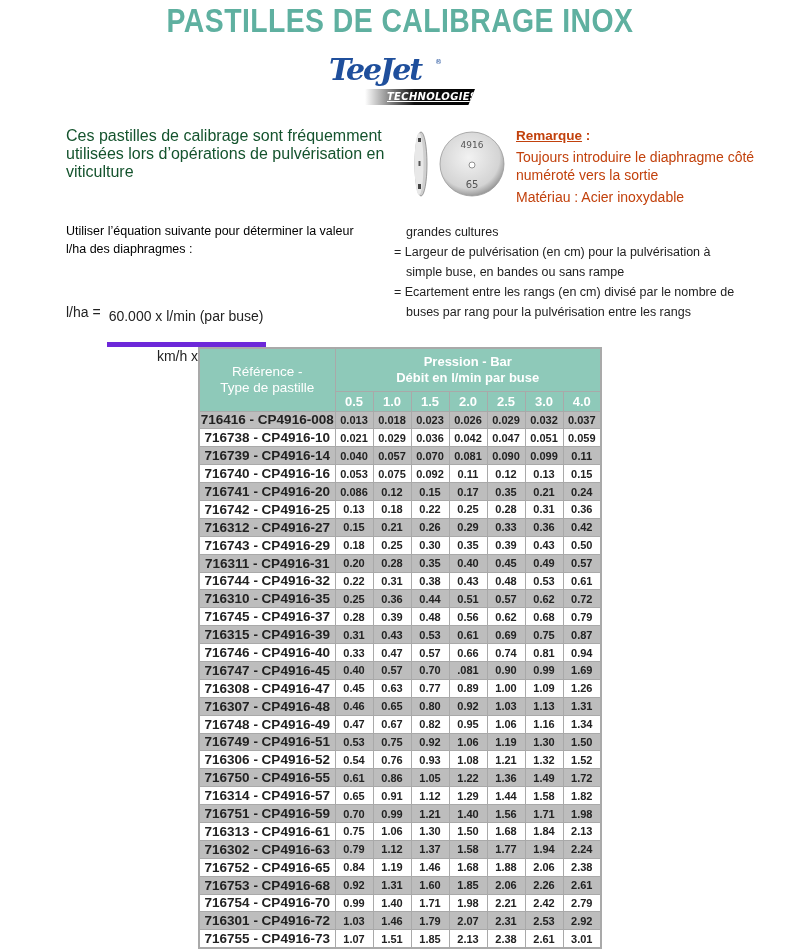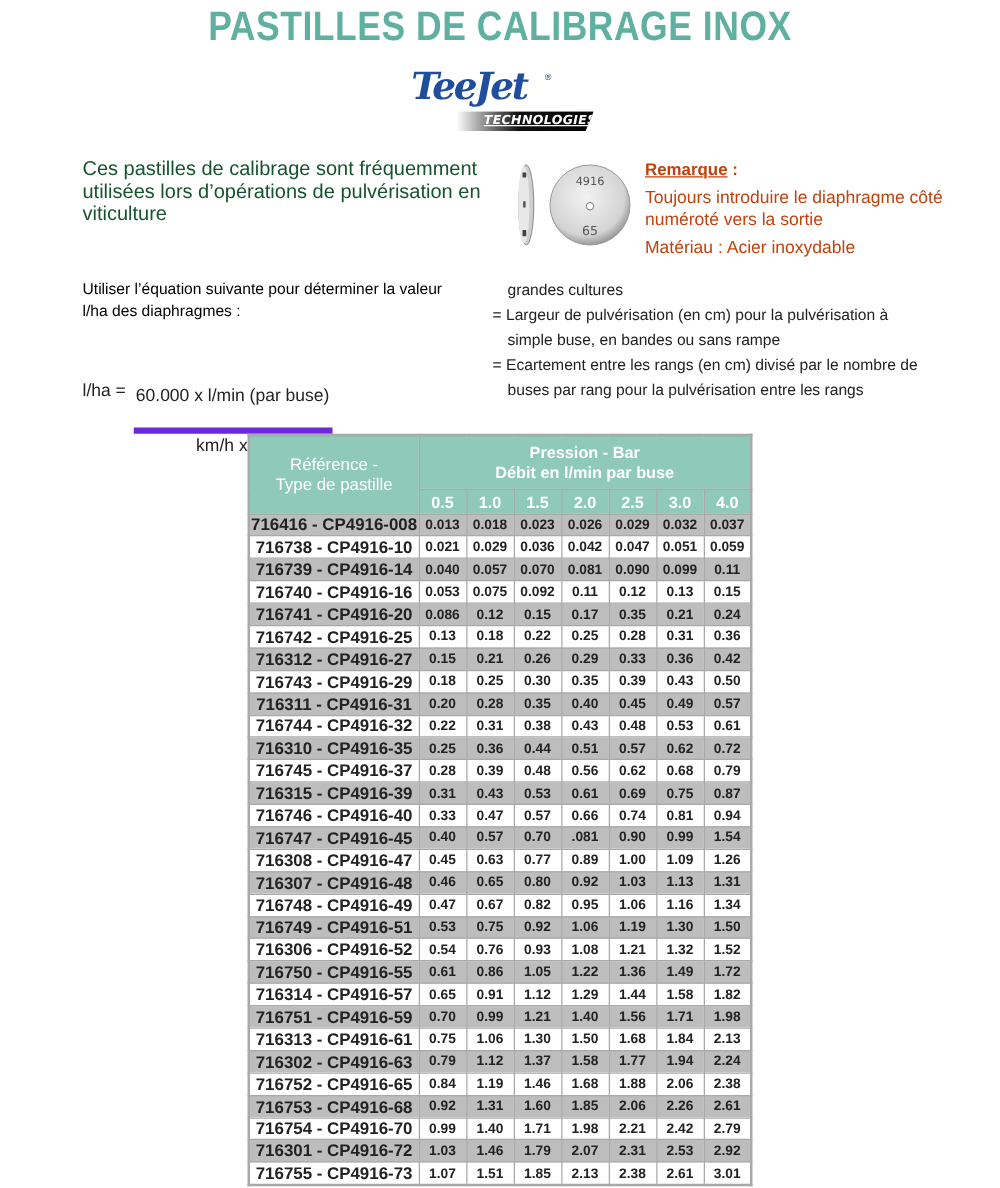--- a/index.html
+++ b/index.html
@@ -288,21 +288,21 @@
         <td>0.94</td>
       </tr>
       <tr class="shade">
         <td class="ref">716747 - CP4916-45</td>
         <td>0.40</td>
         <td>0.57</td>
         <td>0.70</td>
         <td>.081</td>
         <td>0.90</td>
         <td>0.99</td>
-        <td>1.54</td>
+        <td>1.69</td>
       </tr>
       <tr class="light">
         <td class="ref">716308 - CP4916-47</td>
         <td>0.45</td>
         <td>0.63</td>
         <td>0.77</td>
         <td>0.89</td>
         <td>1.00</td>
         <td>1.09</td>
         <td>1.26</td>

